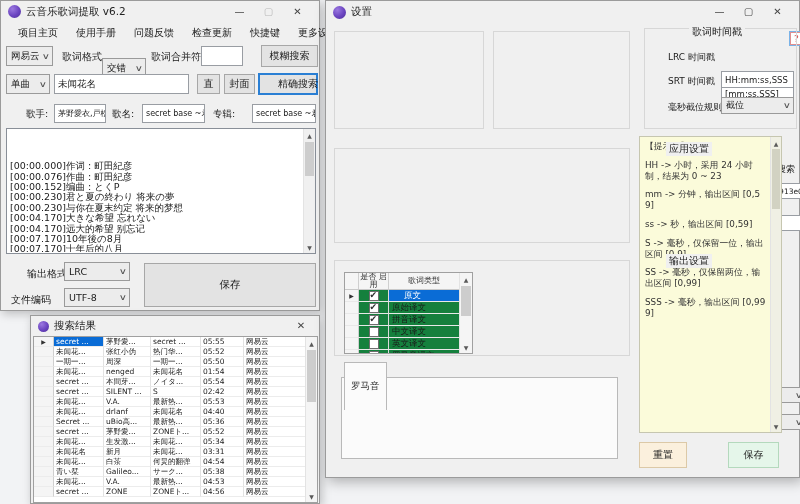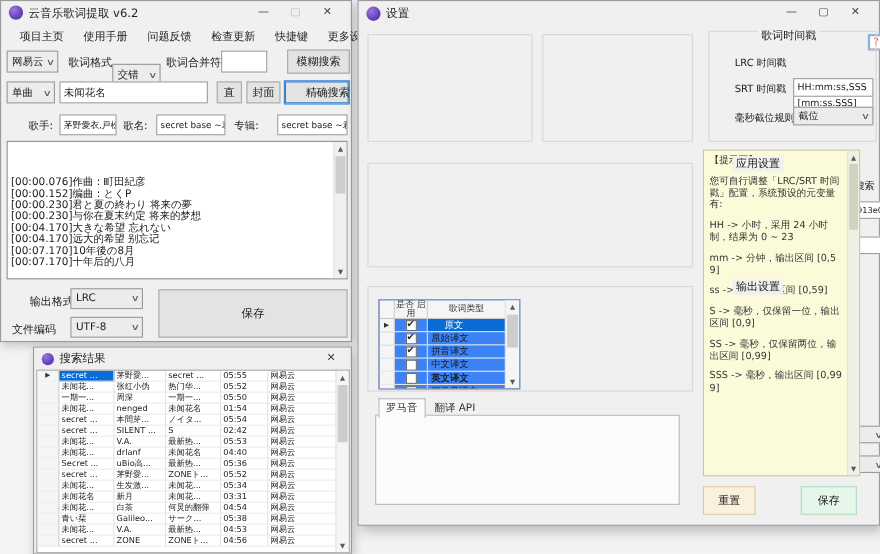--- a/index.html
+++ b/index.html
@@ -52,32 +52,32 @@
   .res-table { position:absolute; overflow:hidden; background:#fff; border:1px solid #a0a0a0; }
   .res-hrow { display:flex; height:14px; background:#f5f5f5; border-bottom:1px solid #c9c9c9; font-size:8.5px; color:#333; }
   .res-hcell { border-right:1px solid #d4d4d4; display:flex; align-items:center; justify-content:center; }
   .res-row { display:flex; height:10px; font-size:7.5px; color:#222; }
   .res-cell { border-right:1px solid #e2e2e2; border-bottom:1px solid #ececec; padding:0 2px;
         white-space:nowrap; overflow:hidden; display:flex; align-items:center; }
   .c-sel { justify-content:center; background:#f5f5f5; border-right:1px solid #cfcfcf; }
   .res-row.selected .c-song { background:#0a6cd6; color:#fff; }
   .res-row.selected .c-sel::after { content:"▶"; font-size:6px; color:#333; }
   
-  .grid { position:absolute; background:#3b82f6; border:1px solid #a0a0a0; overflow:hidden; }
+  .grid { position:absolute; background:#15803d; border:1px solid #a0a0a0; overflow:hidden; }
   .grid-hrow { display:flex; height:17px; background:#f5f5f5; border-bottom:1px solid #c9c9c9; font-size:8px; line-height:8.5px; color:#333; }
   .grid-hcell { border-right:1px solid #cfcfcf; display:flex; align-items:center; justify-content:center; text-align:center; }
   .grid-row { display:flex; height:12px; font-size:8.5px; }
   .grid-cell { border-right:1px solid #dcdcdc; border-bottom:1px solid #e8e8e8; display:flex; align-items:center; overflow:hidden; white-space:nowrap; }
   .g-sel { justify-content:center; background:#f5f5f5; border-right:1px solid #cfcfcf; }
   .grid-row.selected .g-sel::after { content:"▶"; font-size:6px; color:#333; }
   .grid-row.selected .g-label { background:#0a6cd6; color:#fff; }
   .grid-row .cb { width:10px; height:10px; margin:0 auto; }
   .grid-row .cb.checked::after { font-size:9px; top:-2px; }
   
-  .tab { position:absolute; font-size:9.5px; padding:2px 6px; border:1px solid #b9b9b9; border-bottom:none; background:#ececec; color:#333; }
+  .tab { position:absolute; font-size:9.5px; padding:17px 6px; border:1px solid #b9b9b9; border-bottom:none; background:#ececec; color:#333; }
   .tab.active { background:#fbfbfb; z-index:3; }
   .tabpanel { position:absolute; background:#fbfbfb; border:1px solid #b9b9b9; }
   
   .hint { position:absolute; background:#fbfbda; border:1px solid #c6c6b0; overflow:hidden; }
   .hint-text { position:absolute; left:5px; top:4px; right:13px; bottom:2px; overflow:hidden;
         font-size:8.8px; line-height:10.8px; color:#333; }
   .hint-text p { margin-bottom:8px; word-break:break-all; }
   .btn-reset { background:#fbf0dd; border:1px solid #dcc9a7; }
   .btn-save-green { background:#e5f6ea; border:1px solid #b4d9bd; }
 </style>
@@ -147,21 +147,21 @@
     <span>secret base ~君が</span>
   </div>
   <span class="label" style="left:212px;top:107px;font-size:9.5px;">专辑:</span>
   <div class="tb" style="left:251px;top:103px;width:64px;height:19px;font-size:8px;">
     <span>secret base ~君</span>
   </div>
 
   <div class="lyrics" style="left:5px;top:127px;width:310px;height:126px;">
     <div class="lyr-text">
       
-    <div>[00:00.076]作曲 : 町田紀彦</div><div>[00:00.152]编曲 : とくP</div><div>[00:00.230]君と夏の終わり 将来の夢</div><div>[00:00.230]与你在夏末约定 将来的梦想</div><div>[00:04.170]大きな希望 忘れない</div><div>[00:04.170]远大的希望 别忘记</div><div>[00:07.170]10年後の8月</div><div>[00:07.170]十年后的八月</div></div>
+    <div>[00:00.000]作词 : 町田紀彦</div><div>[00:00.076]作曲 : 町田紀彦</div><div>[00:00.152]编曲 : とくP</div><div>[00:00.230]君と夏の終わり 将来の夢</div><div>[00:00.230]与你在夏末约定 将来的梦想</div><div>[00:04.170]大きな希望 忘れない</div><div>[00:04.170]远大的希望 别忘记</div><div>[00:07.170]10年後の8月</div><div>[00:07.170]十年后的八月</div></div>
     <div class="vscroll" style="right:0;top:0;bottom:0;">
       <div class="sb-arr">▲</div>
       <div class="sb-thumb" style="top:13px;height:34px;"></div>
       <div class="sb-arr" style="position:absolute;bottom:0;left:0;right:0;">▼</div>
     </div>
   </div>
 
   <span class="label" style="left:26px;top:266px;font-size:10px;">输出格式</span>
   <div class="combo" style="left:63px;top:261px;width:66px;height:19px;">
     <span>LRC</span>
@@ -439,21 +439,21 @@
             <span class="cb"></span>
           </span>
           <span class="grid-cell g-label" style="width:71px;padding-left:3px;">中文译文</span>
         </div>
 
         <div class="grid-row">
           <span class="grid-cell g-sel" style="width:14px;"></span>
           <span class="grid-cell" style="width:30px;">
             <span class="cb"></span>
           </span>
-          <span class="grid-cell g-label" style="width:71px;padding-left:3px;font-weight:bold;">英文译文</span>
+          <span class="grid-cell g-label" style="width:71px;padding-left:3px;">英文译文</span>
         </div>
 
         <div class="grid-row">
           <span class="grid-cell g-sel" style="width:14px;"></span>
           <span class="grid-cell" style="width:30px;">
             <span class="cb"></span>
           </span>
           <span class="grid-cell g-label" style="width:71px;padding-left:3px;">罗马音译文</span>
         </div>
       </div>
@@ -475,21 +475,20 @@
   <span class="label" style="left:353px;top:417px;font-size:8.5px;">罗马音转换模式</span>
   <div class="combo" style="left:412px;top:413px;width:68px;height:16px;font-size:8.5px;">
     <span>空格分组</span>
       <span class="arr">∨</span>
   </div>
 
   <div class="hint" style="left:313px;top:135px;width:143px;height:297px;">
     <div class="hint-text">
 
     <p>【提示区】</p>
-        <p>您可自行调整「LRC/SRT 时间戳」配置，系统预设的元变量有:</p>
         <p>HH -&gt; 小时，采用 24 小时制，结果为 0 ~ 23</p>
         <p>mm -&gt; 分钟，输出区间 [0,59]</p>
         <p>ss -&gt; 秒，输出区间 [0,59]</p>
         <p>S -&gt; 毫秒，仅保留一位，输出区间 [0,9]</p>
         <p>SS -&gt; 毫秒，仅保留两位，输出区间 [0,99]</p>
         <p>SSS -&gt; 毫秒，输出区间 [0,999]</p>
       </div>
     <div class="vscroll" style="right:0;top:0;bottom:0;width:11px;background:#f0f0e4;">
       <div class="sb-arr">▲</div>
       <div class="sb-thumb" style="top:12px;height:60px;background:#d2d2c2;"></div>

